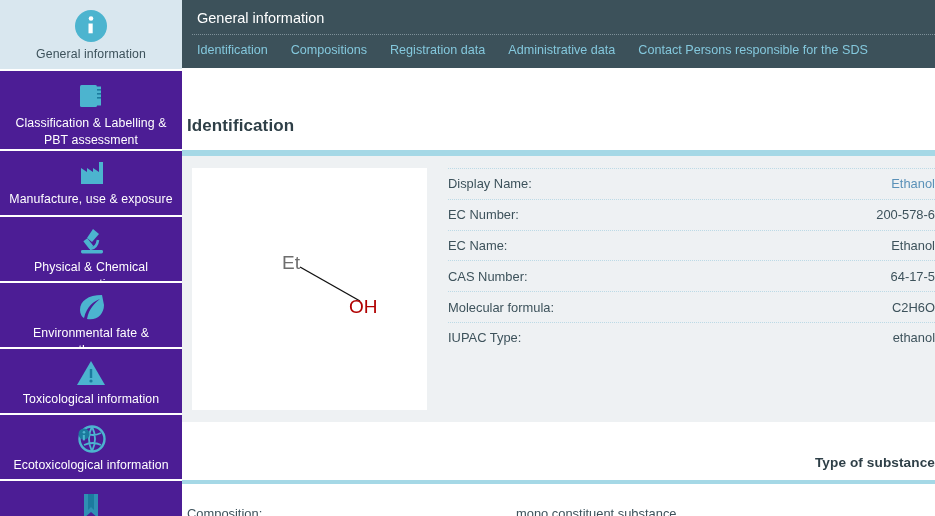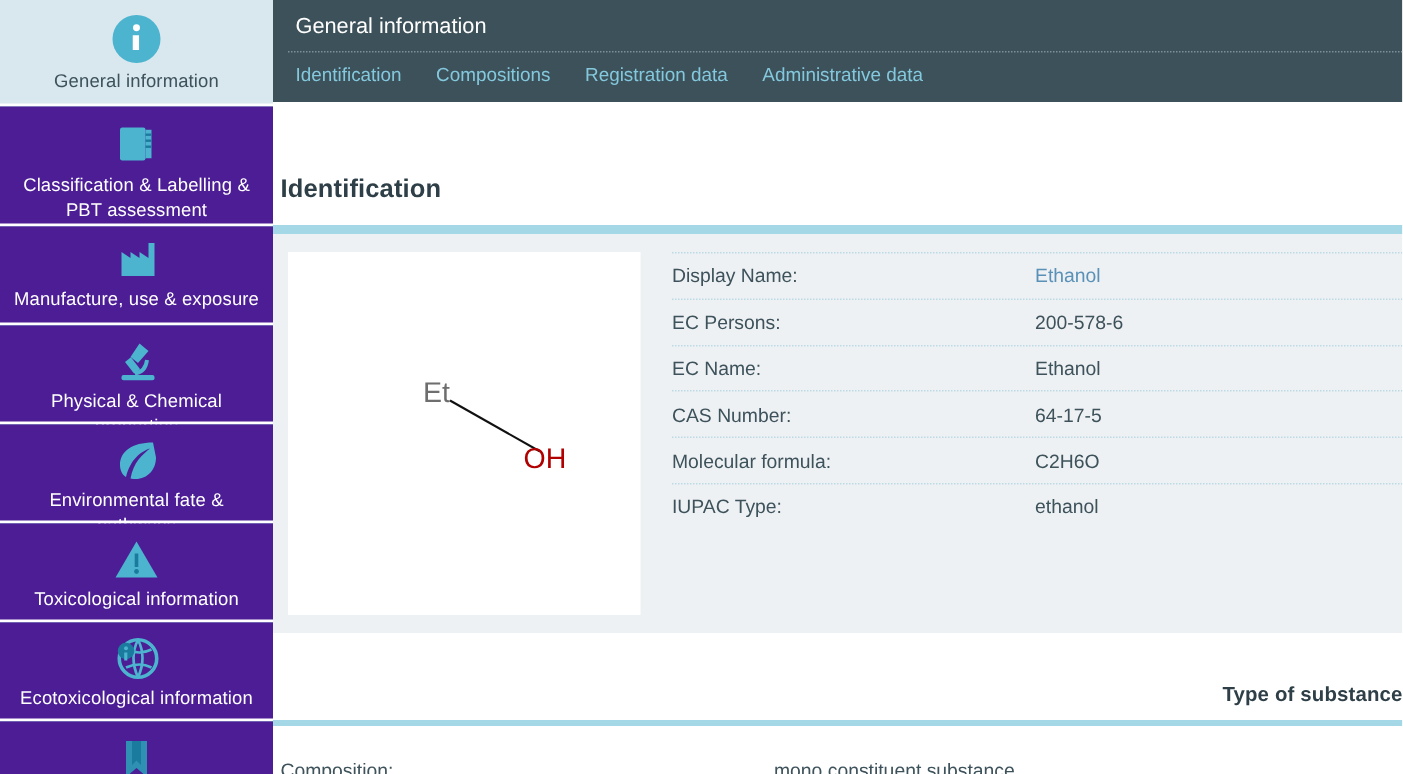--- a/index.html
+++ b/index.html
@@ -138,20 +138,21 @@
     flex: 1 1 auto;
     padding-left: 21px;
     padding-right: 0;
   }
   .kv-row {
     display: flex;
     align-items: center;
     height: 30.8px;
     border-top: 1px dotted #bcdae6;
     font-size: 12.9px;
+    justify-content: space-between;
   }
   .kv-row:first-child { border-top: 1px dotted #bcdae6; }
   .kv-key {
     flex: 0 0 242px;
     color: #3d525b;
   }
   .kv-val { color: #3d525b; }
   .kv-val.link { color: #5a91b8; }
 
   .composition-row {
@@ -265,20 +266,21 @@
   <section class="main">
 
     <header class="header">
       <div class="header-title">General information</div>
       <div class="header-rule"></div>
       <nav class="tabs">
         <span class="tab">Identification</span>
         <span class="tab">Compositions</span>
         <span class="tab">Registration data</span>
         <span class="tab">Administrative data</span>
+        <span class="tab">Contact Persons responsible for the SDS</span>
       </nav>
     </header>
 
     <div class="content">
 
       <h2 class="section-title">Identification</h2>
       <div class="rule"></div>
 
       <div class="panel">
 
@@ -289,21 +291,21 @@
           <span class="mol-et">Et</span>
           <span class="mol-oh">OH</span>
         </div>
 
         <div class="kv">
           <div class="kv-row">
             <span class="kv-key">Display Name:</span>
             <span class="kv-val link">Ethanol</span>
           </div>
           <div class="kv-row">
-            <span class="kv-key">EC Persons:</span>
+            <span class="kv-key">EC Number:</span>
             <span class="kv-val">200-578-6</span>
           </div>
           <div class="kv-row">
             <span class="kv-key">EC Name:</span>
             <span class="kv-val">Ethanol</span>
           </div>
           <div class="kv-row">
             <span class="kv-key">CAS Number:</span>
             <span class="kv-val">64-17-5</span>
           </div>

